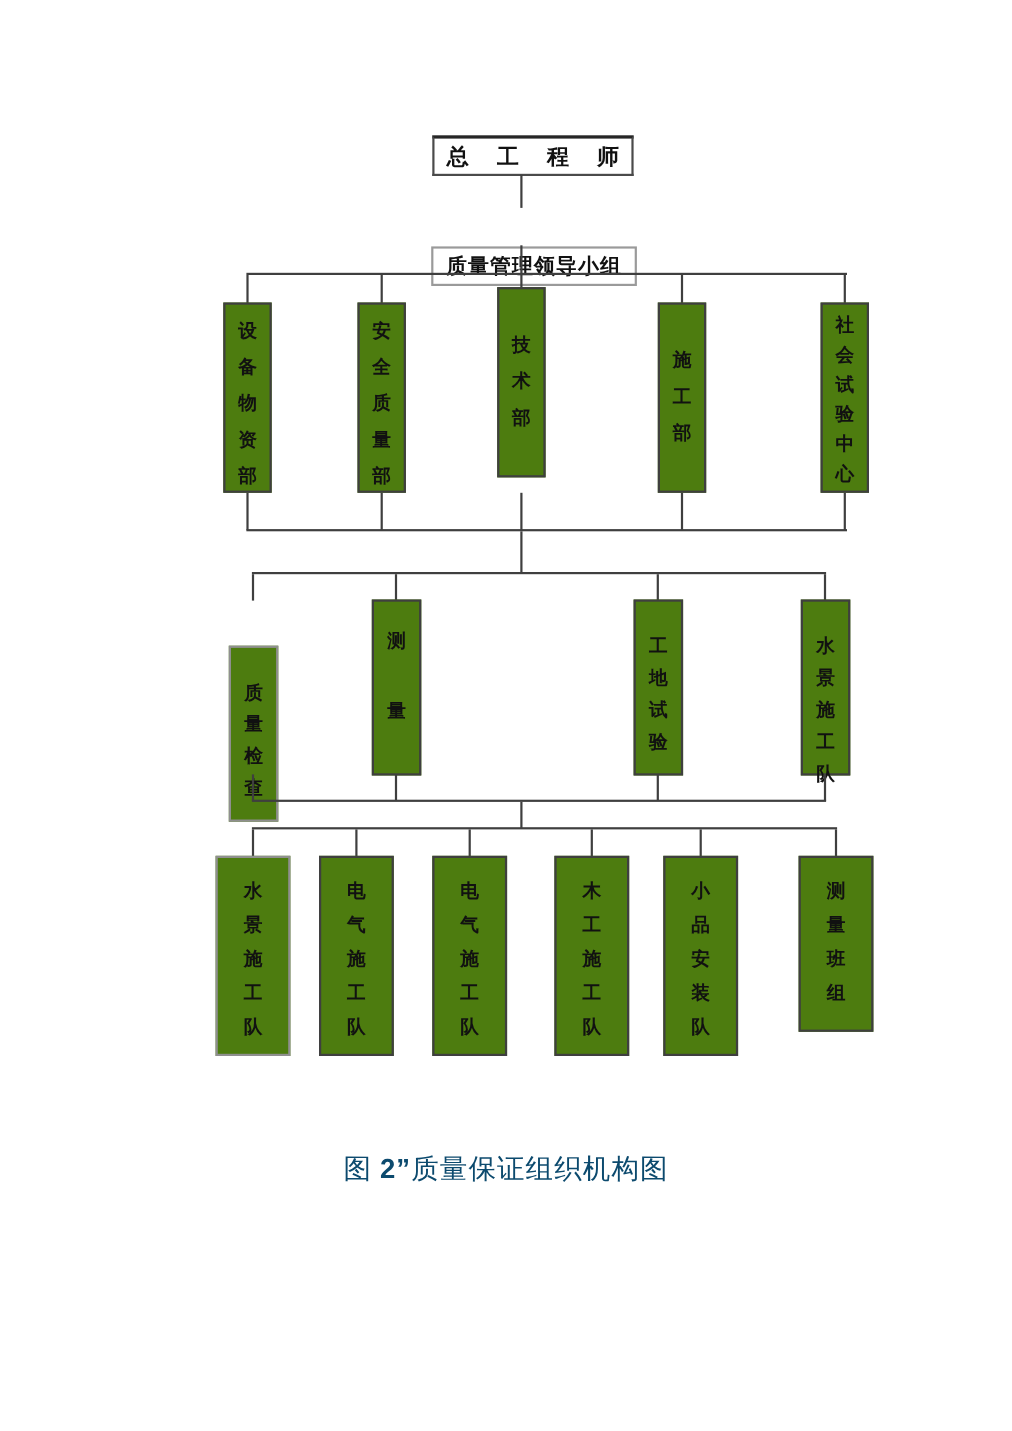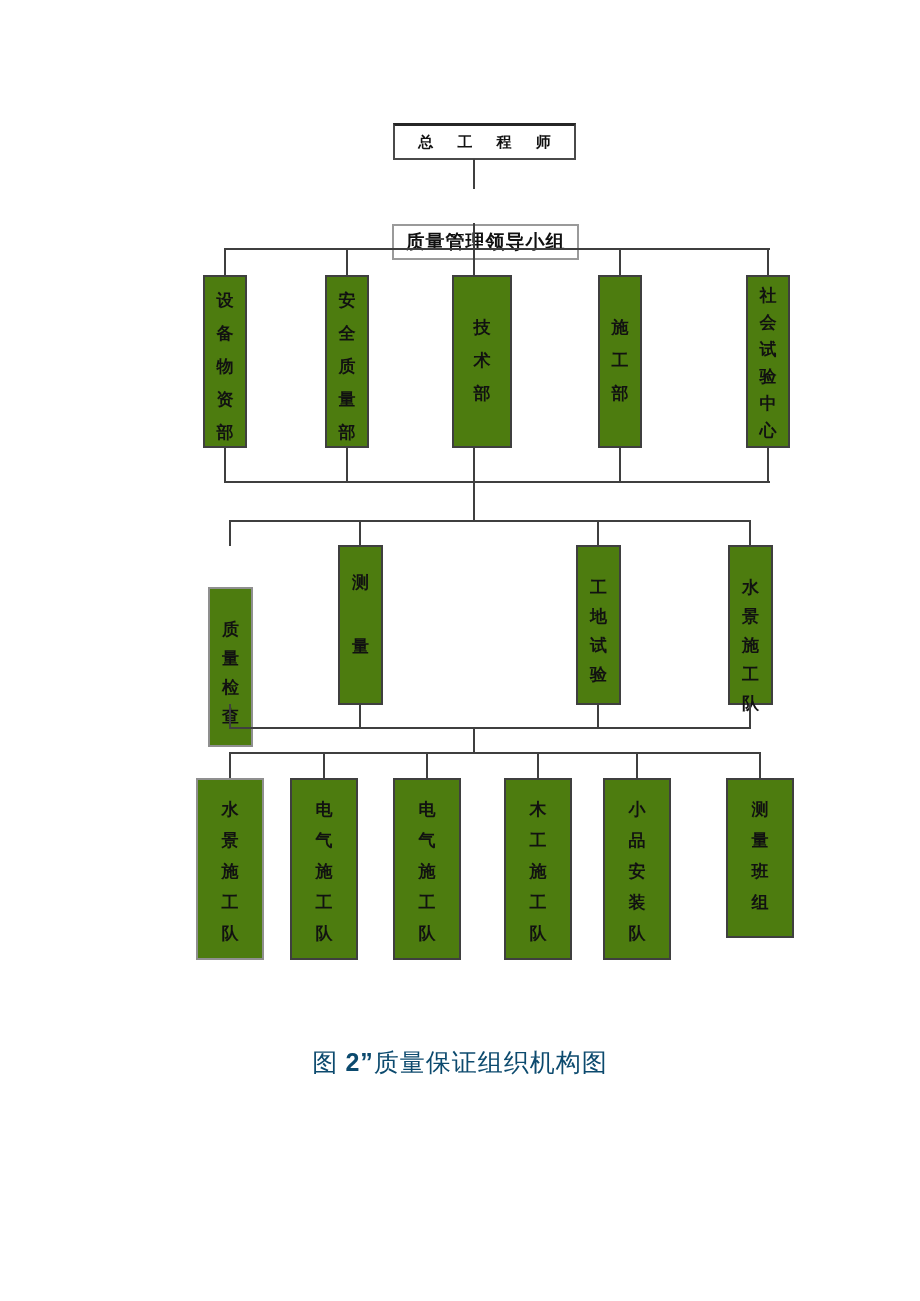--- a/index.html
+++ b/index.html
@@ -15,21 +15,21 @@
   .vl{position:absolute;width:2px;background:#3f3f3f;}
   
   .hbox{
     position:absolute;
     background:#fff;
     border:2px solid #3f3f3f;
     display:flex;align-items:center;justify-content:center;
     box-sizing:border-box;
     color:#111;
   }
-  #root-box{border-color:#4a4a4a;border-top:3px solid #262626;font-weight:bold;font-size:15px;letter-spacing:10px;text-indent:10px;}
+  #root-box{border-color:#4a4a4a;border-top:3px solid #262626;font-weight:bold;font-size:20px;letter-spacing:10px;text-indent:10px;}
   #leader-box{border-color:#9a9a9a;font-weight:bold;font-size:19px;letter-spacing:1px;}
   .vbox{
     position:absolute;
     background:#4d7c0f;
     border:2px solid #3f3f3f;
     box-sizing:border-box;
     display:flex;justify-content:center;
   }
   .vbox.light{border-color:#8f8f8f;}
   .vtext{
@@ -80,21 +80,21 @@
   <div class="vl" style="left:473px;top:250px;height:27px;"></div>
   <div class="vl" style="left:619px;top:250px;height:27px;"></div>
   <div class="vl" style="left:767px;top:250px;height:27px;"></div>
 
   <div class="vbox v5" style="left:203px;top:275px;width:44px;height:173px;">
     <div class="vtext">设备物资部</div>
   </div>
   <div class="vbox v5" style="left:325px;top:275px;width:44px;height:173px;">
     <div class="vtext">安全质量部</div>
   </div>
-  <div class="vbox v3" style="left:452px;top:275px;width:60px;height:173px;">
+  <div class="vbox v3" style="left:452px;top:261px;width:44px;height:173px;">
     <div class="vtext">技术部</div>
   </div>
   <div class="vbox v3" style="left:598px;top:275px;width:44px;height:173px;">
     <div class="vtext">施工部</div>
   </div>
   <div class="vbox v6" style="left:746px;top:275px;width:44px;height:173px;justify-content:center;">
     <div class="vtext">社会试验中心</div>
   </div>
 
   <div class="vl" style="left:224px;top:448px;height:34px;"></div>

